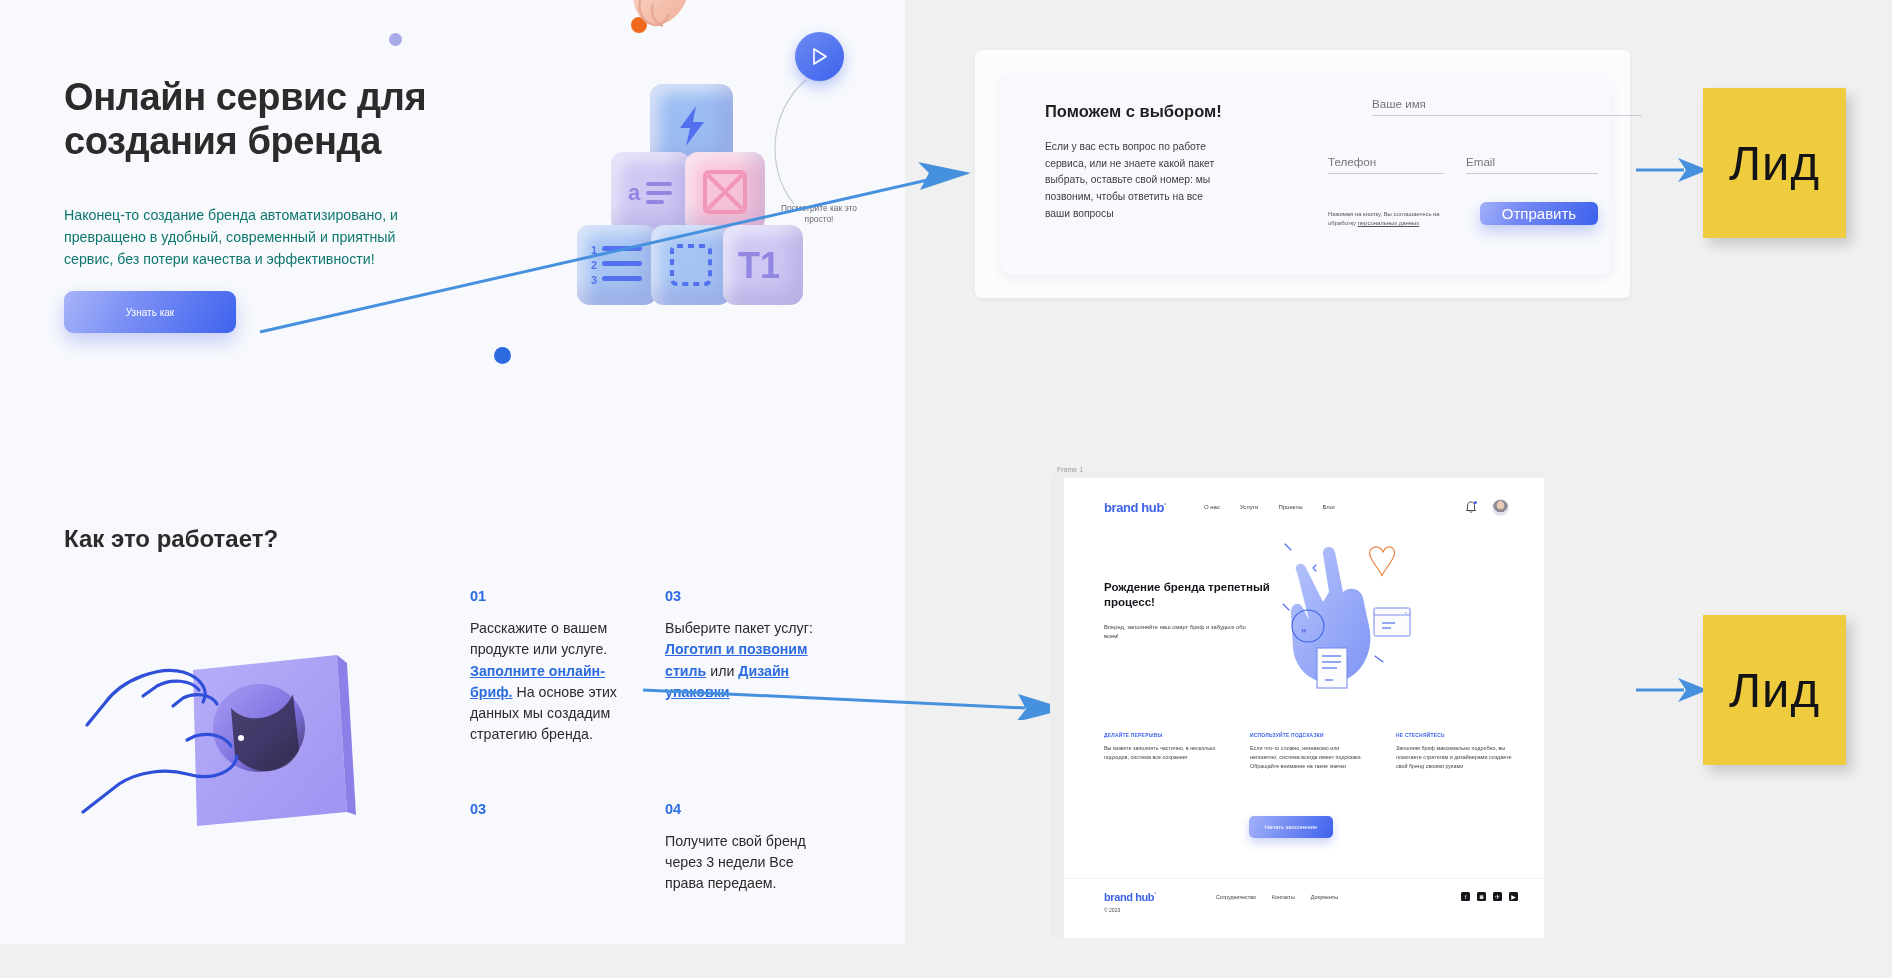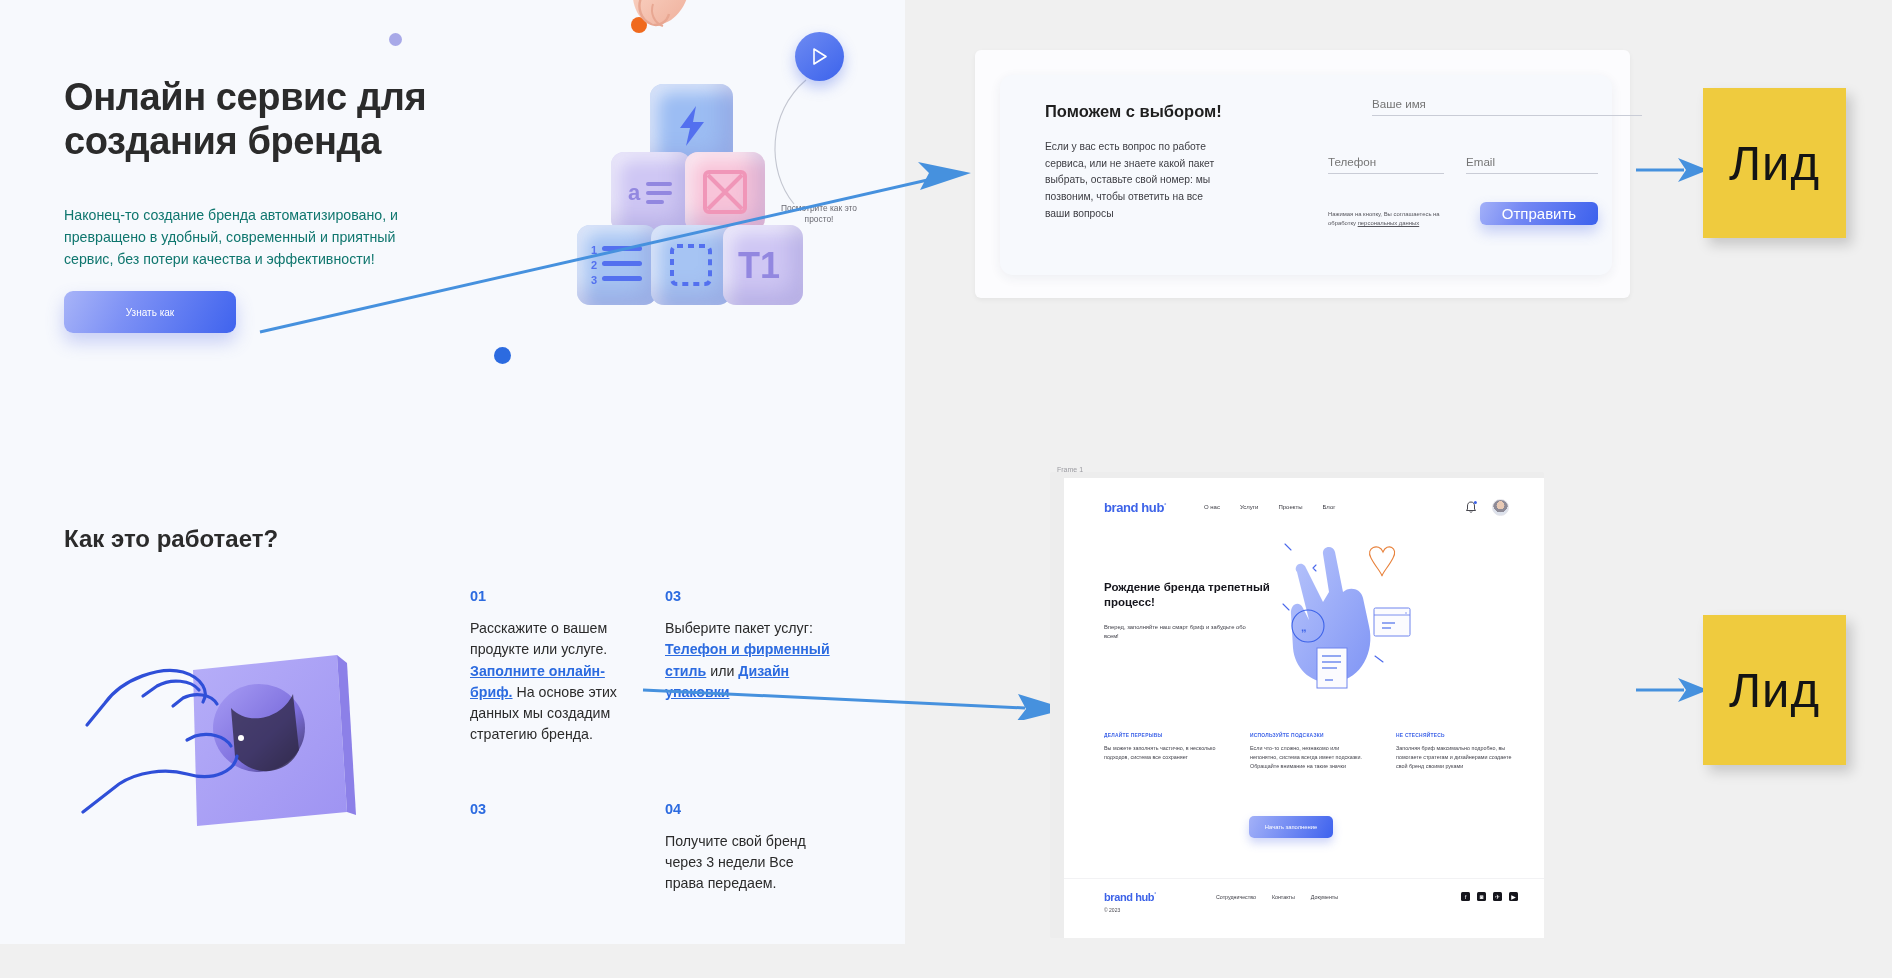--- a/index.html
+++ b/index.html
@@ -283,21 +283,21 @@
       <div class="steps-row">
         <div class="step">
           <div class="step-num">01</div>
           <div class="step-body">
             <span>Расскажите о вашем продукте или услуге. </span><span class="step-link">Заполните онлайн-бриф.</span><span> На основе этих данных мы создадим стратегию бренда.</span>
           </div>
         </div>
         <div class="step">
           <div class="step-num">03</div>
           <div class="step-body">
-            <span>Выберите пакет услуг: </span><span class="step-link">Телефон и фирменный стиль</span><span> или </span><span class="step-link">Дизайн упаковки</span>
+            <span>Выберите пакет услуг: </span><span class="step-link">Логотип и позвоним стиль</span><span> или </span><span class="step-link">Дизайн упаковки</span>
           </div>
         </div>
       </div>
       <div class="steps-row steps-row-2">
         <div class="step">
           <div class="step-num">03</div>
         </div>
         <div class="step">
           <div class="step-num">04</div>
           <div class="step-body">Получите свой бренд через 3 недели Все права передаем.</div>

